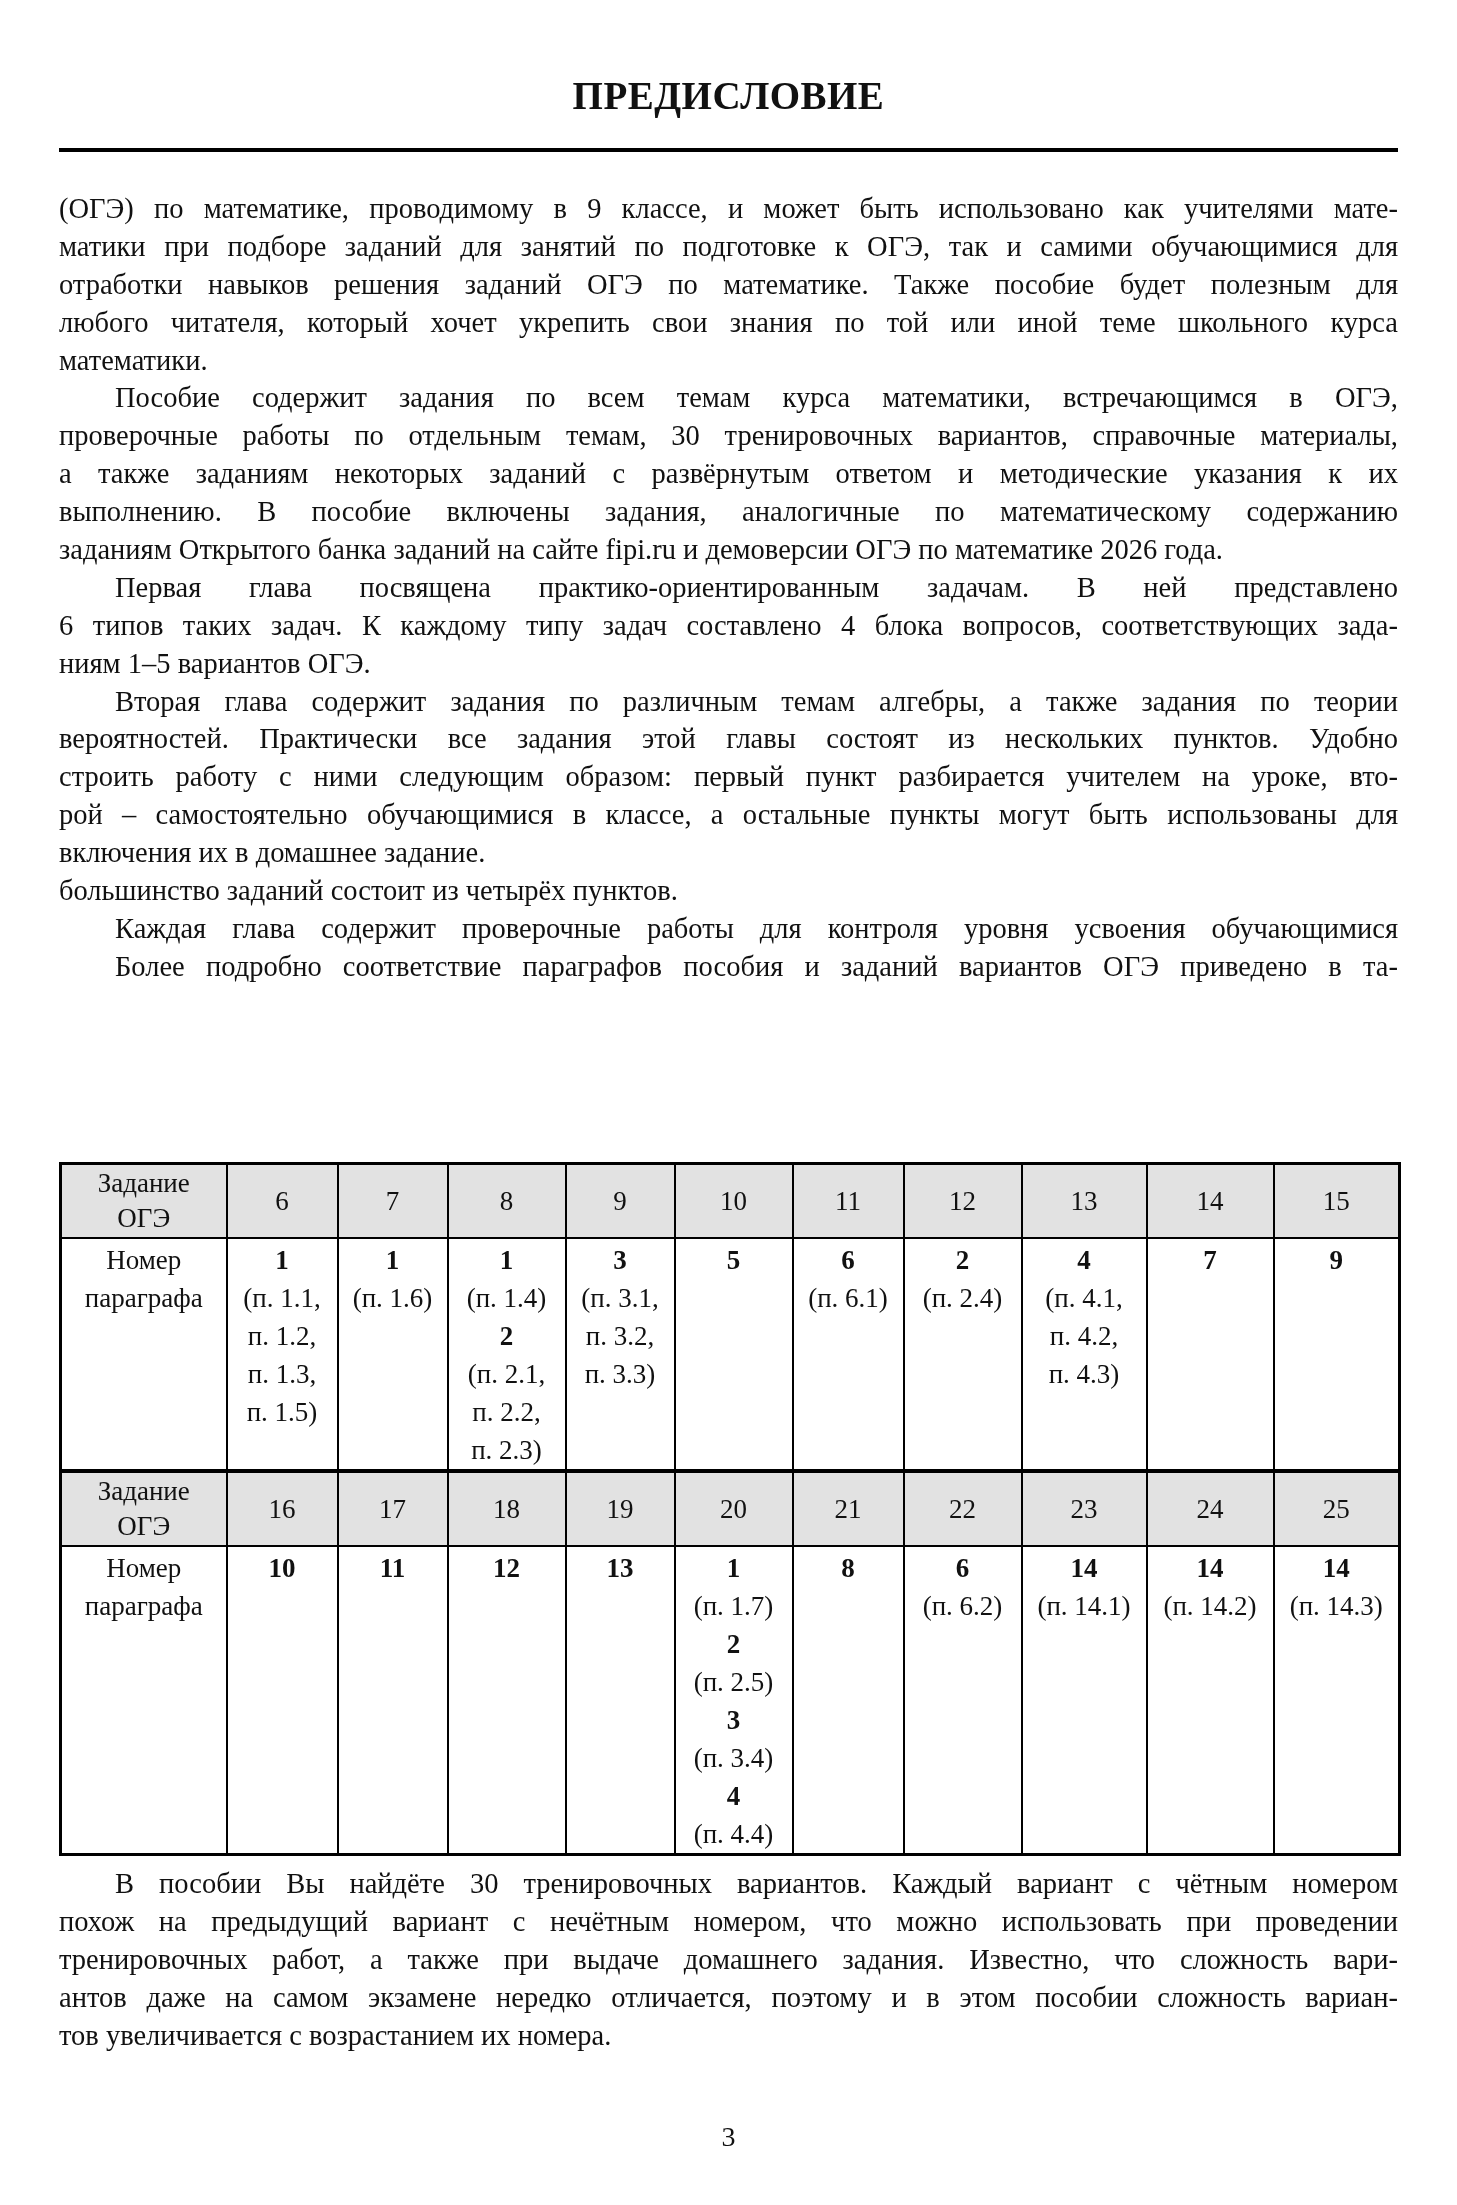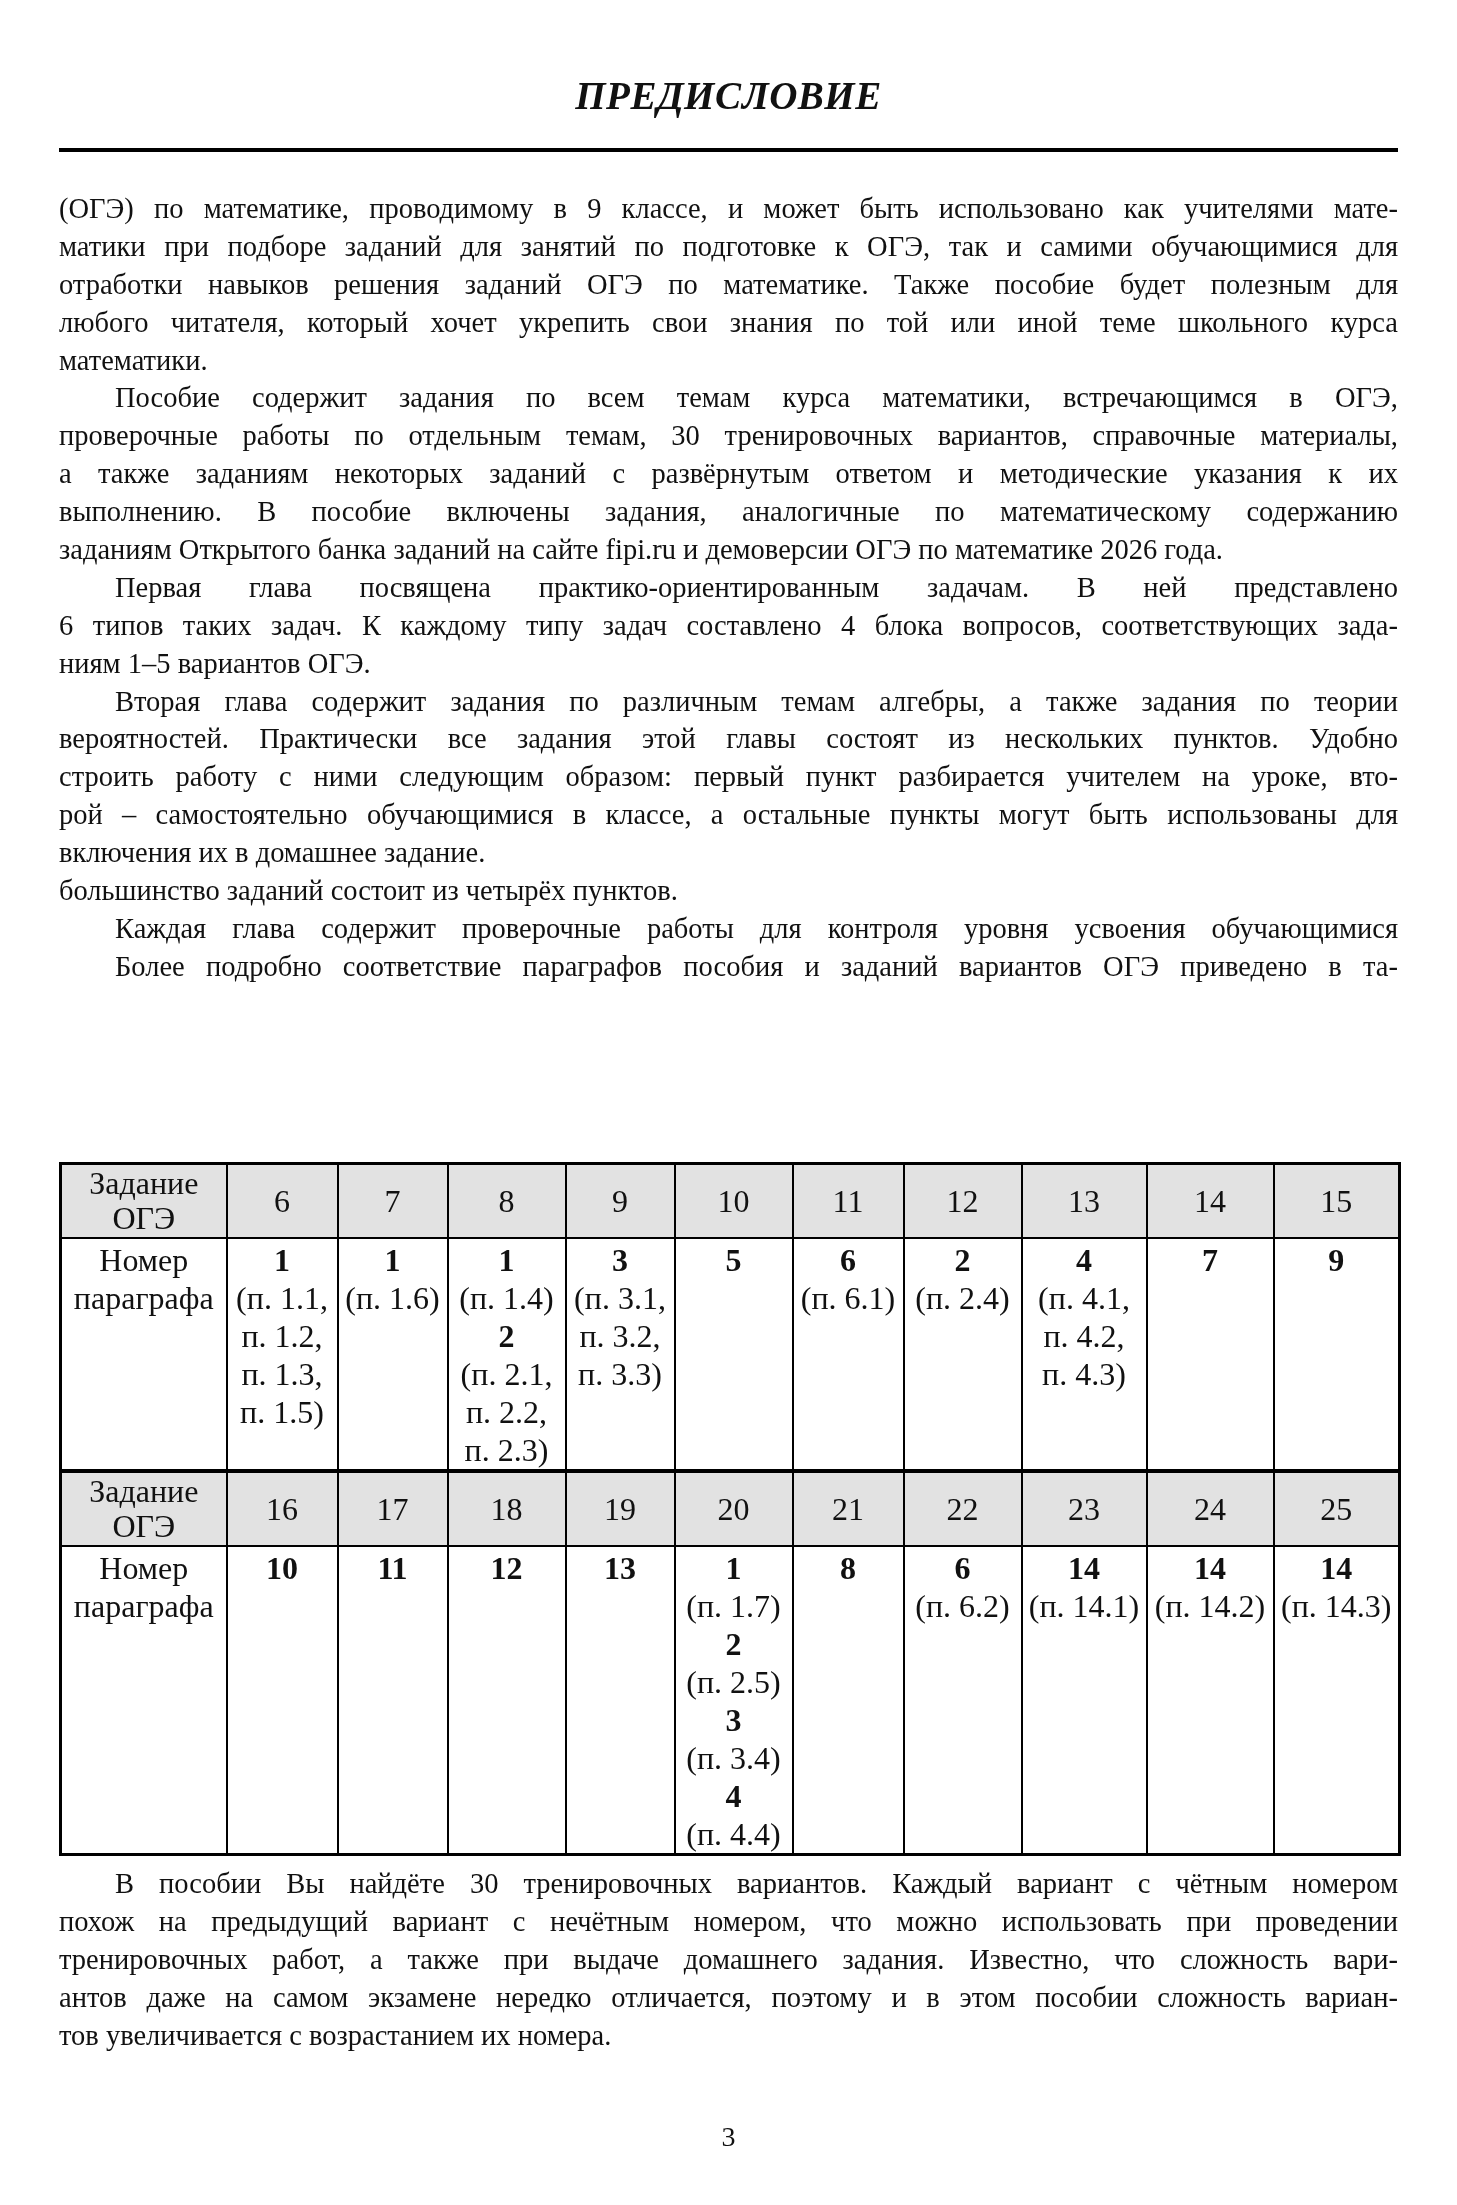--- a/index.html
+++ b/index.html
@@ -1,26 +1,26 @@
 <!DOCTYPE html>
 <html><head>
 <meta charset="utf-8">
 <style>
   html, body { margin: 0; padding: 0; background: #ffffff; }
   body { width: 1457px; height: 2205px; position: relative; overflow: hidden;
          font-family: "Liberation Serif", "DejaVu Serif", serif; color: #111111; }
   .title { position: absolute; left: 59px; width: 1339px; top: 72px; text-align: center;
-           font-weight: bold; font-size: 39px; line-height: 48px; letter-spacing: 0.5px; font-style: italic; }
+           font-weight: bold; font-size: 39px; line-height: 48px; letter-spacing: 0.5px; }
   .rule { position: absolute; left: 59px; width: 1339px; top: 148px; height: 4px; background: #000; }
   .text { position: absolute; left: 59px; width: 1339px; font-size: 28.5px; line-height: 37.9px; }
   .ln { display: block; white-space: nowrap; text-align: justify; text-align-last: justify; height: 37.9px; overflow: visible; }
   .ln.last { text-align-last: left; }
   .ln.ind { text-indent: 56px; }
   table.map { position: absolute; left: 59px; top: 1162px; width: 1339px; border-collapse: collapse;
-              table-layout: fixed; font-size: 32px; line-height: 38px; }
+              table-layout: fixed; font-size: 27px; line-height: 38px; }
   table.map td { border: 2px solid #000; text-align: center; vertical-align: top; padding: 2px 0 0 0; white-space: nowrap; }
   table.map tr.hdr td { background: #e2e2e2; vertical-align: middle; height: 72px; padding: 0; line-height: 35px; }
   table.map tr.hdr td.lbl { line-height: 35px; }
   table.map tr.blk2 td { border-top: 4px solid #000; }
   table.map { border: 3px solid #000; }
   table.map tr.r1 td { height: 226px; }
   table.map tr.r2 td { height: 302px; }
   .b { font-weight: bold; display: block; }
   .p { display: block; }
   .pageno { position: absolute; left: 0; width: 1457px; top: 2118px; text-align: center; font-size: 28px; line-height: 38px; }

